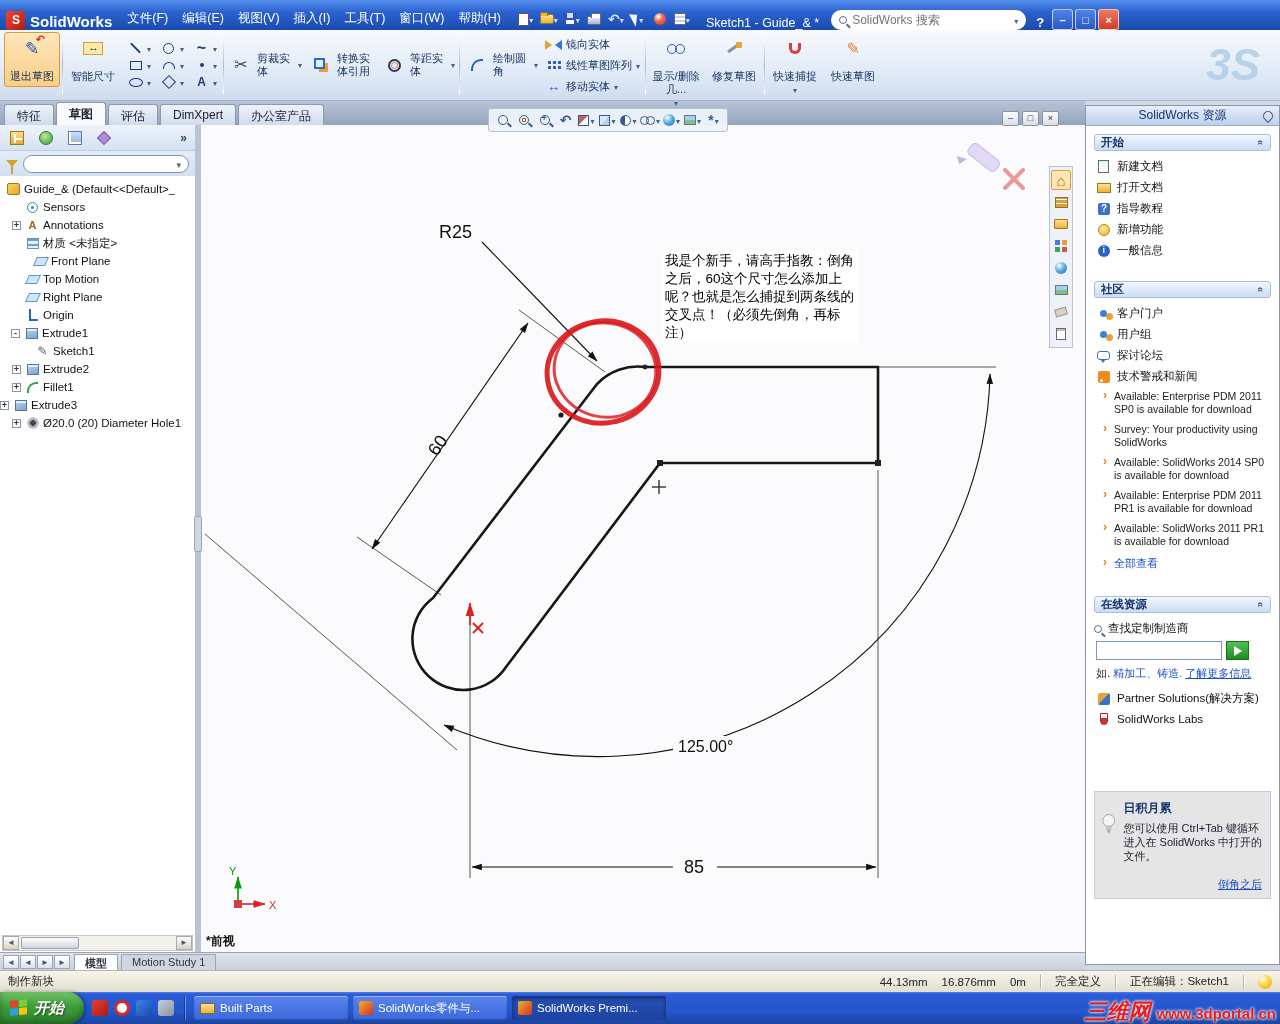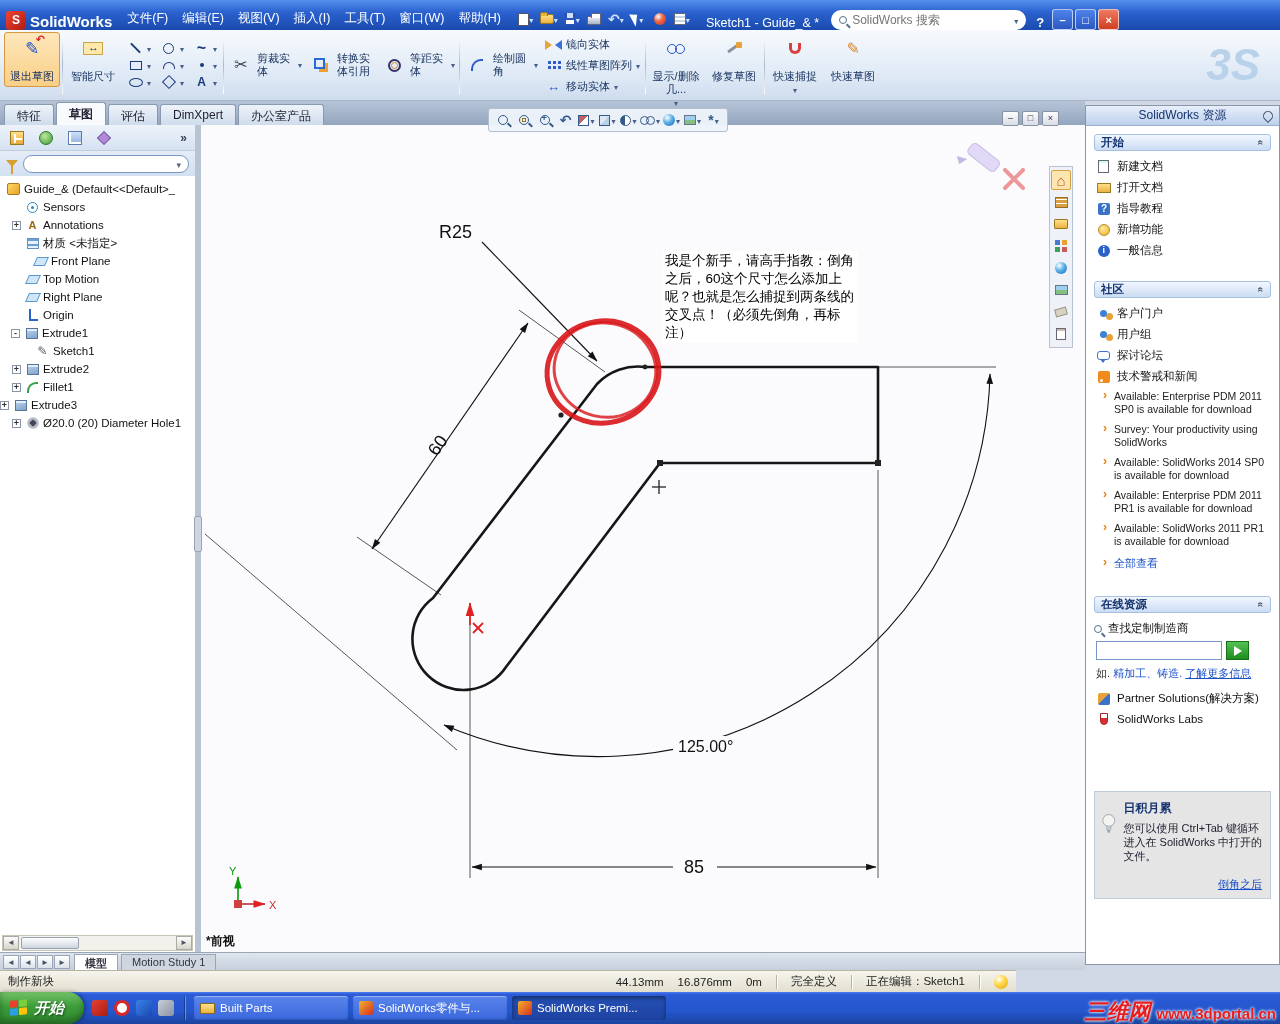--- a/index.html
+++ b/index.html
@@ -208,21 +208,21 @@
 .tip-title{font-weight:700;font-size:12px;color:#14336e;margin:2px 0 4px}
 .tip-text{line-height:14px;color:#223}
 .tip-next{position:absolute;right:8px;bottom:6px;color:#1a50c8;text-decoration:underline;font-size:11px}
 
 #doctabs{left:0;top:952px;width:1085px;height:18px;background:linear-gradient(#dfe5ee,#c6cfdc);display:flex;align-items:center;padding-left:3px;border-top:1px solid #9aa6b6;z-index:5}
 .dtb{width:16px;height:14px;font-size:8px;line-height:13px;text-align:center;color:#456;background:linear-gradient(#fff,#dde2ea);border:1px solid #9aa6b6;margin-right:1px}
 .dtb.l::before{content:"◄"}
 .dtb.r::before{content:"►"}
 .dtab{height:16px;padding:1px 10px;font-size:11px;background:#cfd6e0;border:1px solid #9aa6b6;border-bottom:0;margin-left:3px;color:#334;white-space:nowrap}
 .dtab.active{background:#fff;font-weight:700}
-#statusbar{left:0;top:970px;width:1016px;height:22px;background:linear-gradient(#f6f4ec,#e3dfcf);border-top:1px solid #b8b4a4;display:flex;align-items:center;font-size:11.5px;color:#222;padding:0 8px;gap:14px;z-index:25}
+#statusbar{left:0;top:970px;width:1280px;height:22px;background:linear-gradient(#f6f4ec,#e3dfcf);border-top:1px solid #b8b4a4;display:flex;align-items:center;font-size:11.5px;color:#222;padding:0 8px;gap:14px;z-index:25}
 .sb-sep{width:1px;height:14px;background:#b8b4a4;box-shadow:1px 0 0 #fff}
 .sb-ic{width:14px;height:14px;border-radius:50%;background:radial-gradient(circle at 35% 30%,#fff,#ffd94a 40%,#e8a10a);flex:none}
 #taskbar{left:0;top:992px;width:1280px;height:32px;background:linear-gradient(180deg,#4a7cf0 0%,#2b5bd6 8%,#2456cd 60%,#1b449f 100%);display:flex;align-items:center;z-index:30}
 #startbtn{height:32px;padding:0 20px 0 10px;border-radius:0 16px 16px 0;background:linear-gradient(180deg,#73c268,#3d9e3a 45%,#2f8a2e);box-shadow:inset 0 -4px 7px rgba(0,0,0,.28),2px 0 4px rgba(0,0,0,.35);display:flex;align-items:center;gap:6px;color:#fff;font-weight:700;font-style:italic;font-size:15px;text-shadow:1px 1px 2px rgba(0,0,0,.5)}
 .flag{width:18px;height:16px;display:grid;grid-template-columns:8px 8px;grid-template-rows:7px 7px;gap:1px;transform:skewY(-6deg)}
 .flag span{border-radius:1px}
 .flag span:nth-child(1){background:#e8412e}
 .flag span:nth-child(2){background:#7ad03a}
 .flag span:nth-child(3){background:#2a9fe8}
 .flag span:nth-child(4){background:#ffc40a}

